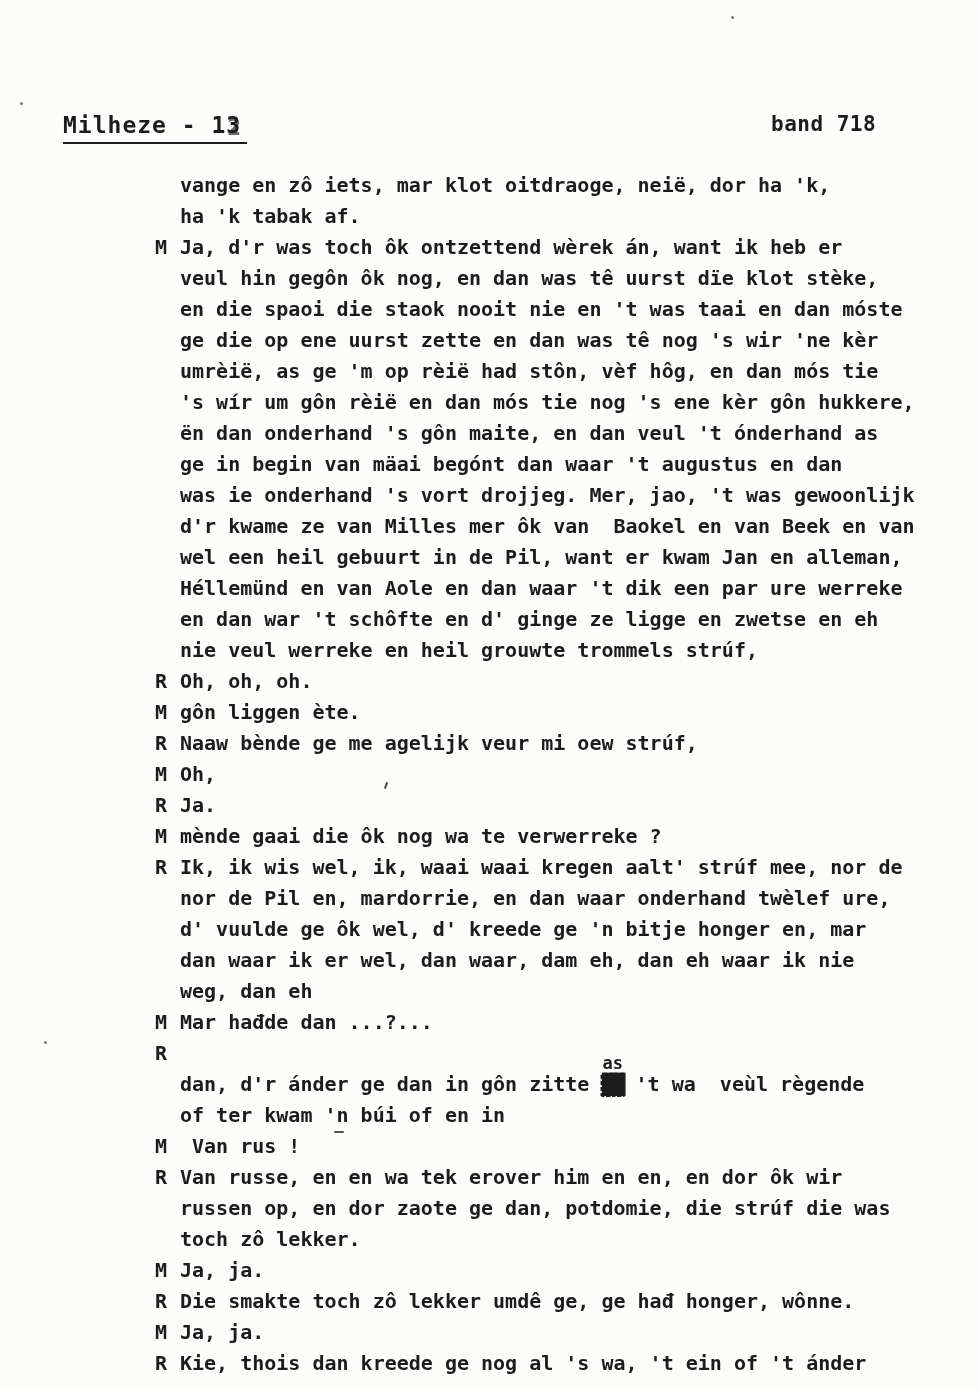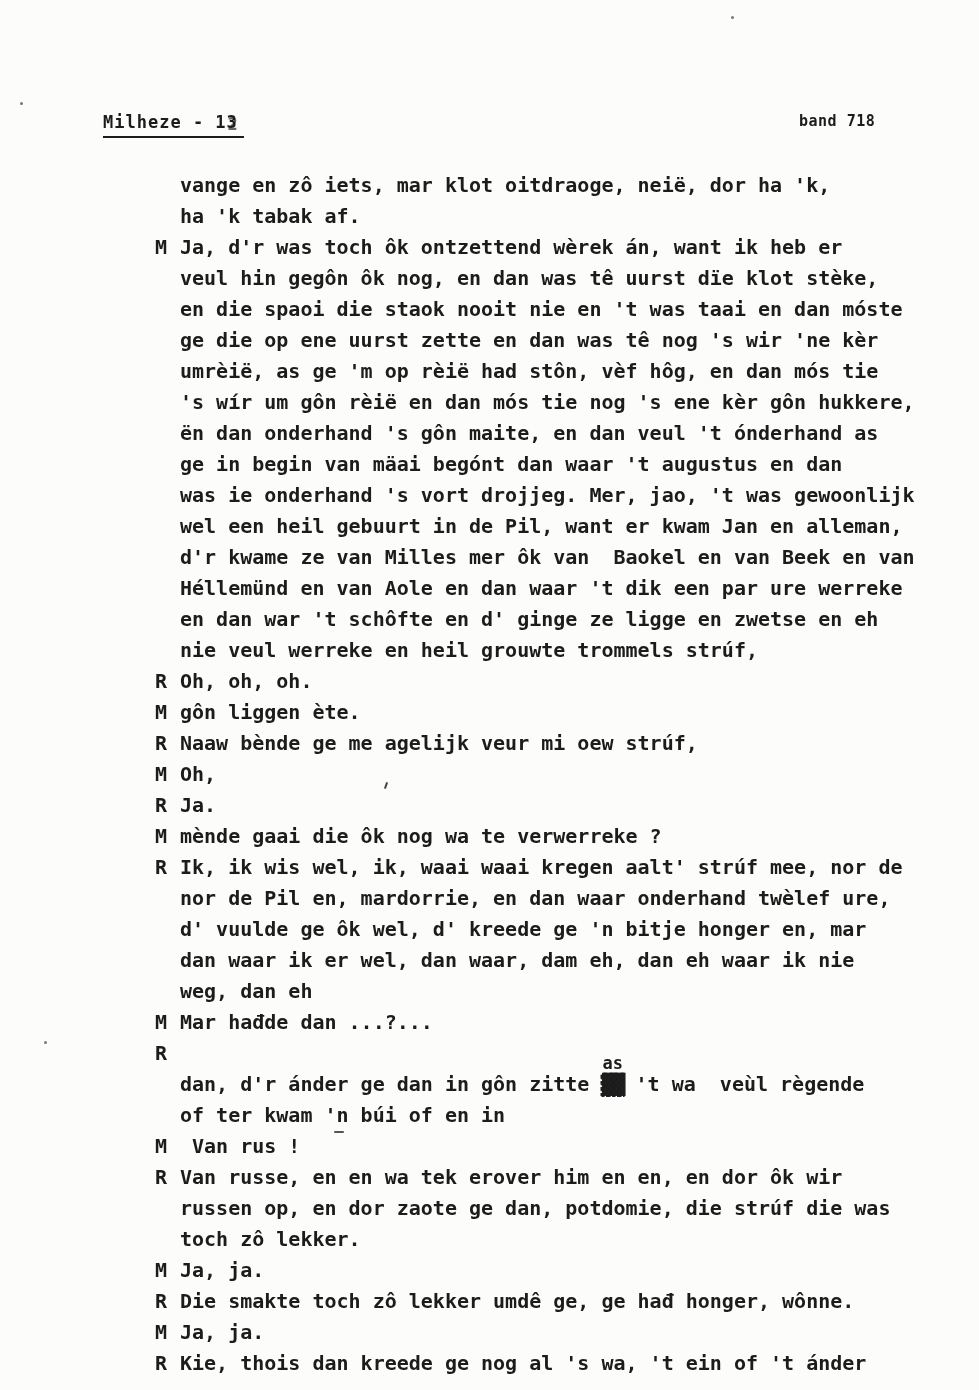--- a/index.html
+++ b/index.html
@@ -7,35 +7,34 @@
     position:relative;
     width:979px;height:1390px;
     background:#fcfcfa;
     font-family:"DejaVu Sans Mono",monospace;
     font-weight:bold;
     color:#1c1c1c;
     overflow:hidden;
   }
   .header-title{
     position:absolute;left:63px;top:112px;
-    font-size:17px;letter-spacing:1px;
+    font-size:23px;letter-spacing:1px;
     border-bottom:2px solid #1c1c1c;
     padding:0 6px 4px 0;
     white-space:pre;
-    margin-left:40px;
   }
   .overstrike{position:relative;display:inline-block;}
   .overstrike::after{
     content:attr(data-under);
     position:absolute;left:1px;top:2px;
     opacity:.65;
   }
   .band{
-    position:absolute;left:799px;top:112px;
-    font-size:15px;letter-spacing:.5px;white-space:pre;
+    position:absolute;left:771px;top:112px;
+    font-size:21px;letter-spacing:.5px;white-space:pre;
   }
   .transcript{position:absolute;left:0;top:170px;width:847px;}
   .line{
     position:relative;
     height:31px;line-height:31px;
     padding-left:180px;
     font-size:20px;
     white-space:pre;
   }
   .speaker{position:absolute;left:155px;top:0;}
@@ -68,22 +67,22 @@
       <div class="line"><span>ha 'k tabak af.</span></div>
       <div class="line"><span class="speaker">M</span><span>Ja, d'r was toch ôk ontzettend wèrek án, want ik heb er</span></div>
       <div class="line"><span>veul hin gegôn ôk nog, en dan was tê uurst dïe klot stèke,</span></div>
       <div class="line"><span>en die spaoi die staok nooit nie en 't was taai en dan móste</span></div>
       <div class="line"><span>ge die op ene uurst zette en dan was tê nog 's wir 'ne kèr</span></div>
       <div class="line"><span>umrèië, as ge 'm op rèië had stôn, vèf hôg, en dan mós tie</span></div>
       <div class="line"><span>'s wír um gôn rèië en dan mós tie nog 's ene kèr gôn hukkere,</span></div>
       <div class="line"><span>ën dan onderhand 's gôn maite, en dan veul 't ónderhand as</span></div>
       <div class="line"><span>ge in begin van mäai begónt dan waar 't augustus en dan</span></div>
       <div class="line"><span>was ie onderhand 's vort drojjeg. Mer, jao, 't was gewoonlijk</span></div>
+      <div class="line"><span>d'r kwame ze van Milles mer ôk van  Baokel en van Beek en van</span></div>
       <div class="line"><span>wel een heil gebuurt in de Pil, want er kwam Jan en alleman,</span></div>
-      <div class="line"><span>d'r kwame ze van Milles mer ôk van  Baokel en van Beek en van</span></div>
       <div class="line"><span>Héllemünd en van Aole en dan waar 't dik een par ure werreke</span></div>
       <div class="line"><span>en dan war 't schôfte en d' ginge ze ligge en zwetse en eh</span></div>
       <div class="line"><span>nie veul werreke en heil grouwte trommels strúf,</span></div>
       <div class="line"><span class="speaker">R</span><span>Oh, oh, oh.</span></div>
       <div class="line"><span class="speaker">M</span><span>gôn liggen ète.</span></div>
       <div class="line"><span class="speaker">R</span><span>Naaw bènde ge me agelijk veur mi oew strúf,</span></div>
       <div class="line"><span class="speaker">M</span><span>Oh,</span></div>
       <div class="line"><span class="speaker">R</span><span>Ja.</span></div>
       <div class="line"><span class="speaker">M</span><span>mènde gaai die ôk nog wa te verwerreke ?</span></div>
       <div class="line"><span class="speaker">R</span><span>Ik, ik wis wel, ik, waai waai kregen aalt' strúf mee, nor de</span></div>

